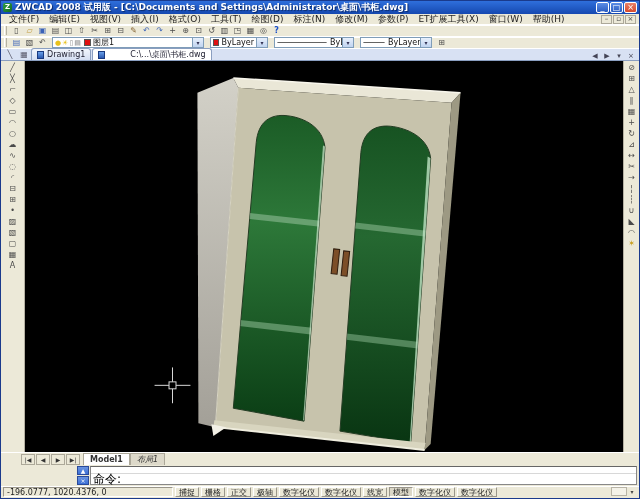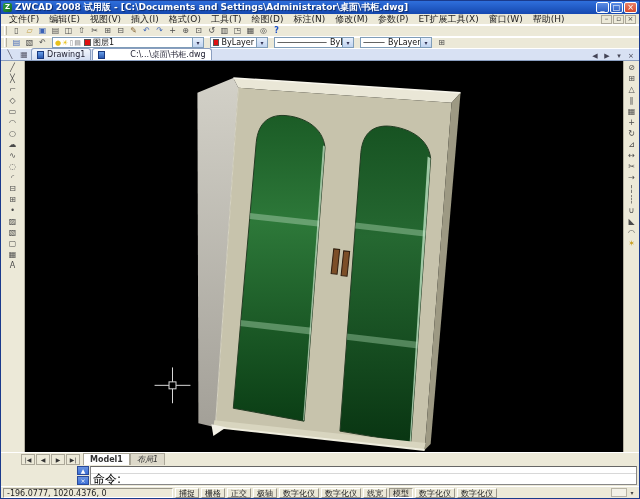--- a/index.html
+++ b/index.html
@@ -49,21 +49,21 @@
   .mtab.active{background:#fff;font-style:normal;font-weight:bold;}
   
   .cmd{height:21px;background:var(--chrome);display:flex;padding:1px 2px;flex:0 0 auto;}
   .cmd .spacer{width:74px;}
   .cmd-btns{display:flex;flex-direction:column;margin-right:1px;}
   .cmd-btn{width:12px;height:9px;background:linear-gradient(180deg,#6a94e0,var(--accent-blue));border:1px solid #2a4a9a;color:#fff;font-size:6px;line-height:8px;text-align:center;margin-bottom:1px;}
   .cmd-text{flex:1;background:#fff;border:1px solid #888;border-top-color:#666;display:flex;flex-direction:column;font-size:12px;color:#000;}
   .cmd-history{flex:1;}
   .cmd-prompt{border-top:1px solid #d8d8d8;padding:0 2px;line-height:10px;}
   
-  .statusbar{height:12px;background:var(--chrome);border-top:1px solid #fff;display:flex;align-items:center;font-size:8px;color:#222;padding:0 2px;flex:0 0 auto;}
+  .statusbar{height:12px;background:var(--chrome);border-top:1px solid #fff;display:flex;font-size:8px;color:#222;padding:0 2px;flex:0 0 auto;}
   .coords{width:170px;height:10px;border:1px solid;border-color:#9a968a #fff #fff #9a968a;padding:0 3px;line-height:9px;background:var(--chrome);white-space:nowrap;overflow:hidden;}
   .sbtn{height:10px;border:1px solid;border-color:#fff #9a968a #9a968a #fff;padding:0 3px;line-height:9px;margin-left:2px;background:var(--chrome);white-space:nowrap;}
   .sbtn.active{border-color:#9a968a #fff #fff #9a968a;background:var(--status-pressed);}
   .statusbar .spring{flex:1;}
   .sb-blank{width:16px;height:9px;border:1px solid #b8b4a6;background:#f4f2e8;}
   .sb-menu{width:10px;height:10px;font-size:6px;line-height:10px;text-align:center;color:#444;}
 </style>
 </head>
 <body>
 

